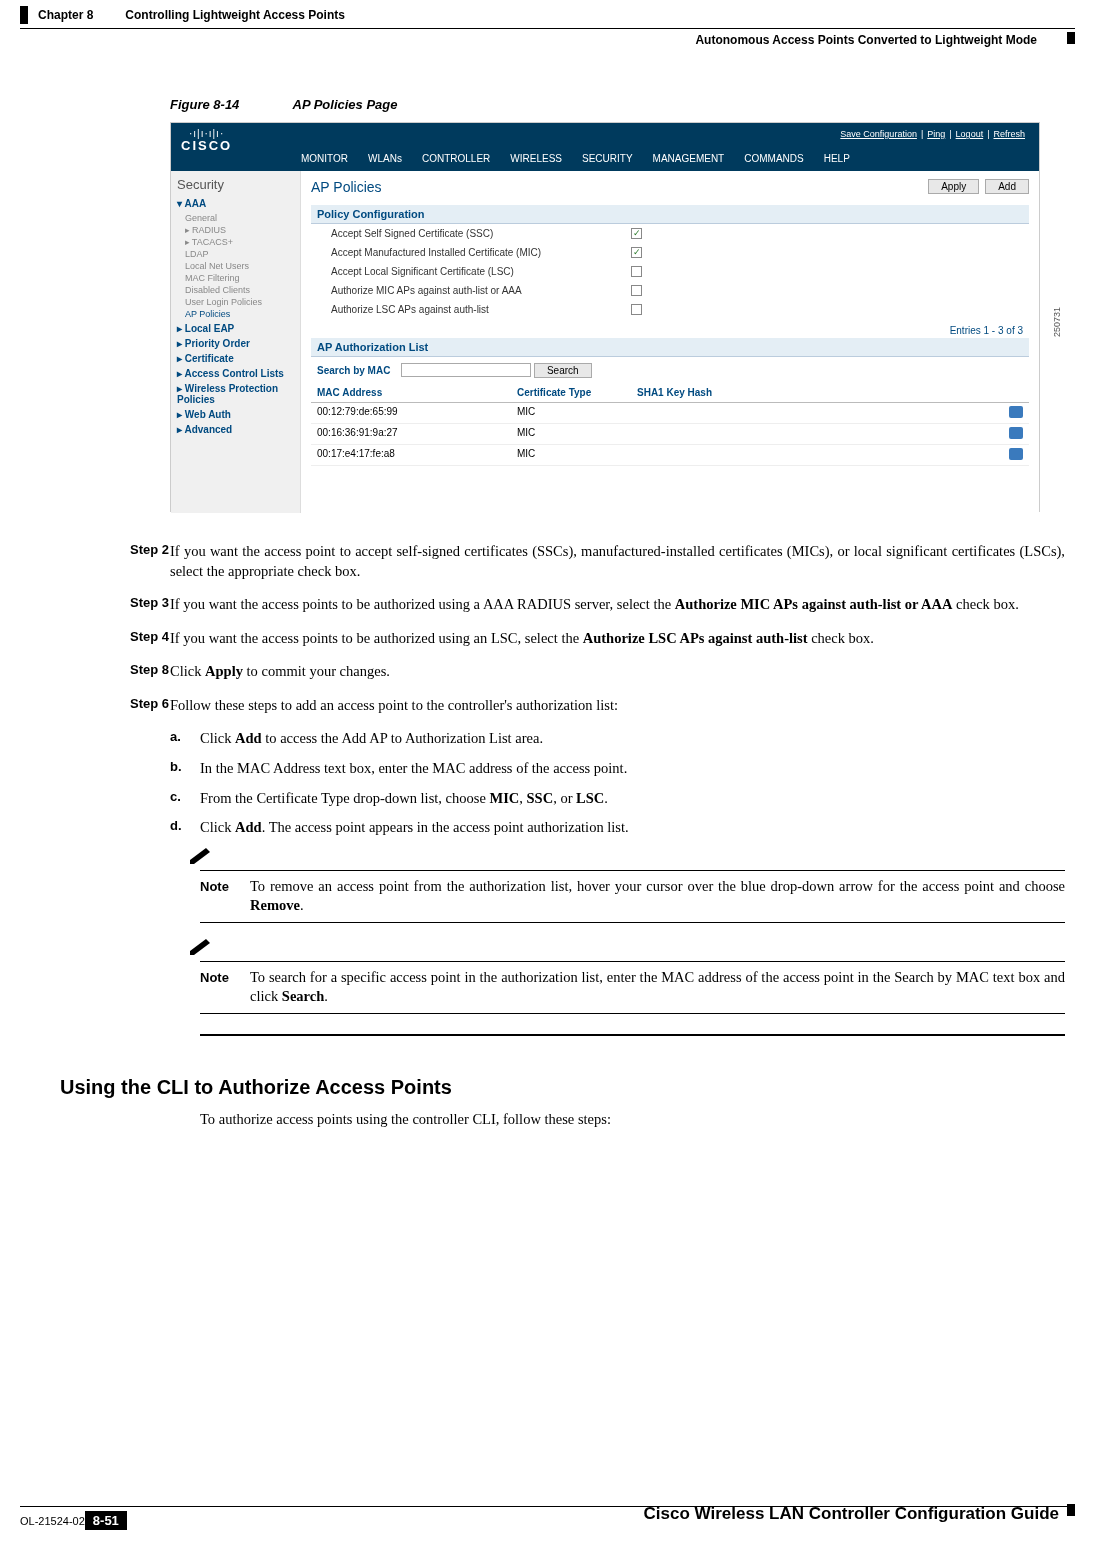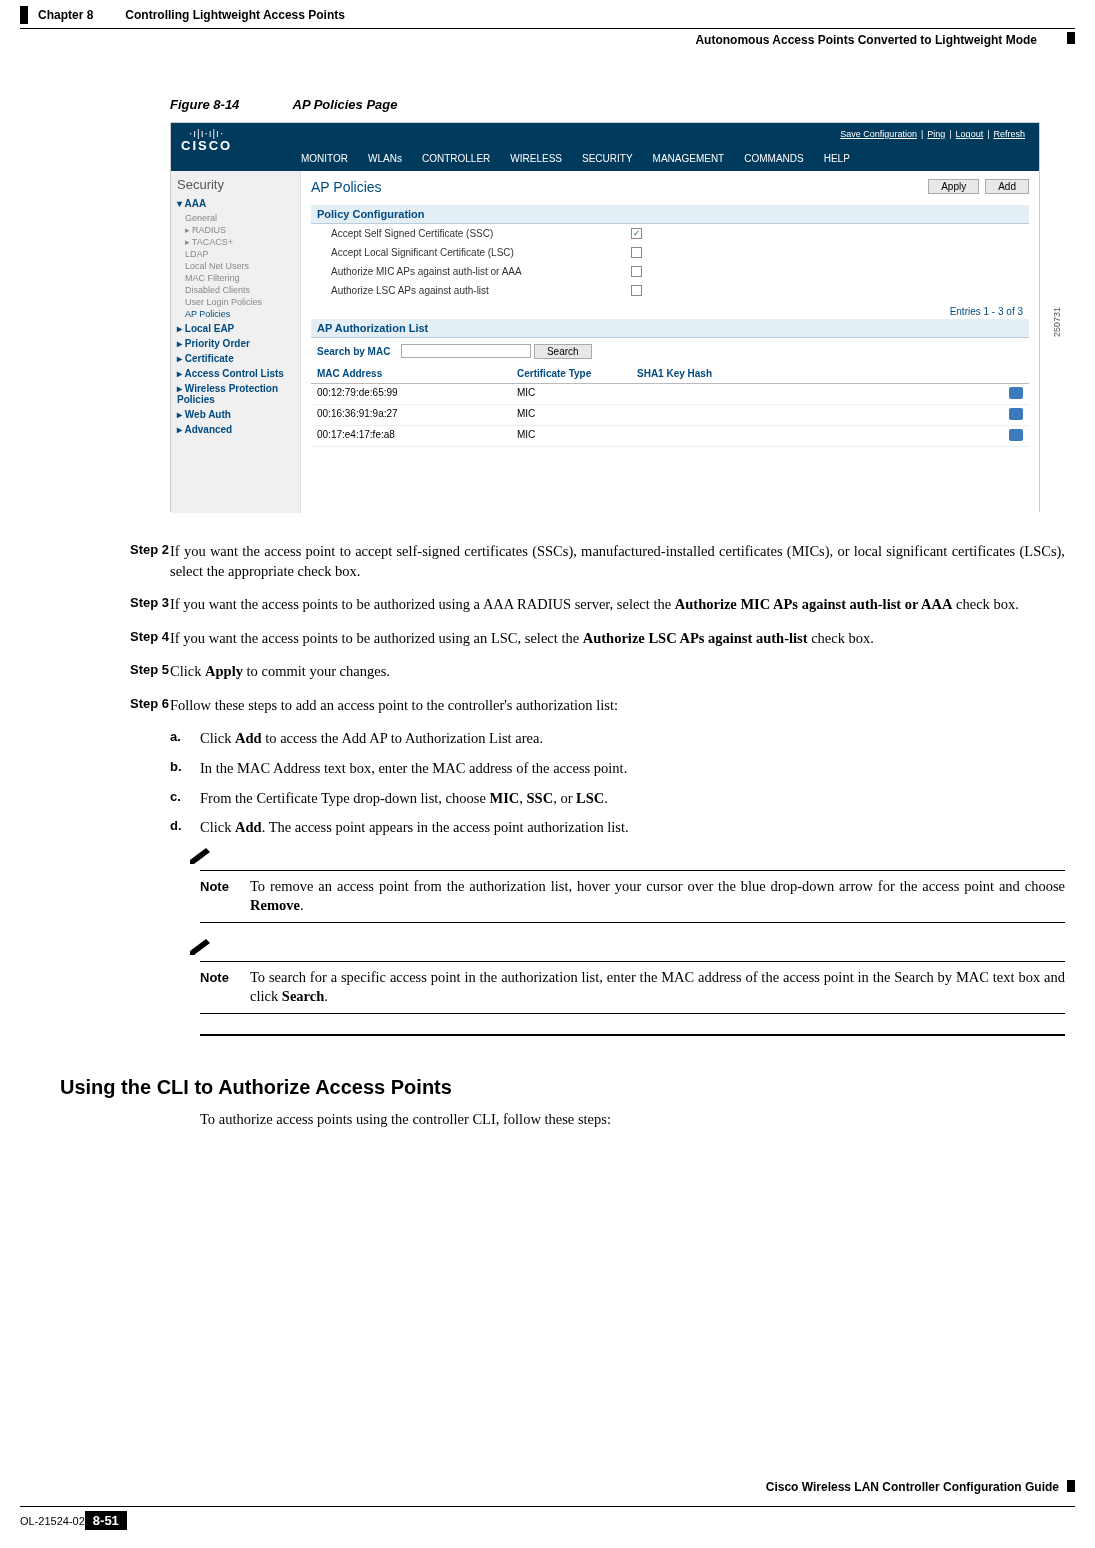--- a/index.html
+++ b/index.html
@@ -269,25 +269,25 @@
     align-items: center;
     font-family: Arial, Helvetica, sans-serif;
     font-size: 11px;
   }
   .footer .right-block { display:flex; align-items:center;}
   .footer .page-pill {
     background: #000; color: #fff; padding: 2px 8px; font-weight: bold; font-size: 13px;
   }
   .footer-top {
     position: absolute;
-    bottom: 54px;
+    bottom: 24px;
     left: 20px; right: 20px;
     display: flex; justify-content: flex-end;
     font-family: Arial, Helvetica, sans-serif;
-    font-size: 12px; font-weight: bold;
+    font-size: 17px; font-weight: bold;
   }
 </style>
 </head>
 <body>
 
 <div class="top-header">
   <div class="left-bar"></div>
   <span class="chapter">Chapter 8</span>
   <span class="chapter-title">Controlling Lightweight Access Points</span>
 </div>
@@ -350,20 +350,24 @@
         <div class="ss-side-group">▸ <span>Advanced</span></div>
       </div>
       <div class="ss-main">
         <h3>AP Policies</h3>
         <div class="ss-section-head">Policy Configuration</div>
         <div class="ss-policy-row">
           <span class="label">Accept Self Signed Certificate (SSC)</span>
           <span class="ss-chk checked"></span>
         </div>
         <div class="ss-policy-row">
+          <span class="label">Accept Manufactured Installed Certificate (MIC)</span>
+          <span class="ss-chk checked"></span>
+        </div>
+        <div class="ss-policy-row">
           <span class="label">Accept Local Significant Certificate (LSC)</span>
           <span class="ss-chk"></span>
         </div>
         <div class="ss-policy-row">
           <span class="label">Authorize MIC APs against auth-list or AAA</span>
           <span class="ss-chk"></span>
         </div>
         <div class="ss-policy-row">
           <span class="label">Authorize LSC APs against auth-list</span>
           <span class="ss-chk"></span>
@@ -411,21 +415,21 @@
         <span>If you want the access points to be authorized using a AAA RADIUS server, select the </span><b>Authorize MIC APs against auth-list or AAA</b><span> check box.</span>
       </div>
     </div>
     <div class="step-row">
       <div class="step-label">Step 4</div>
       <div class="step-body">
         <span>If you want the access points to be authorized using an LSC, select the </span><b>Authorize LSC APs against auth-list</b><span> check box.</span>
       </div>
     </div>
     <div class="step-row">
-      <div class="step-label">Step 5</div>
+      <div class="step-label">Step 8</div>
       <div class="step-body">
         <span>Click </span><b>Apply</b><span> to commit your changes.</span>
       </div>
     </div>
     <div class="step-row">
       <div class="step-label">Step 6</div>
       <div class="step-body">Follow these steps to add an access point to the controller's authorization list:</div>
     </div>
 
     <div class="sub-row">

